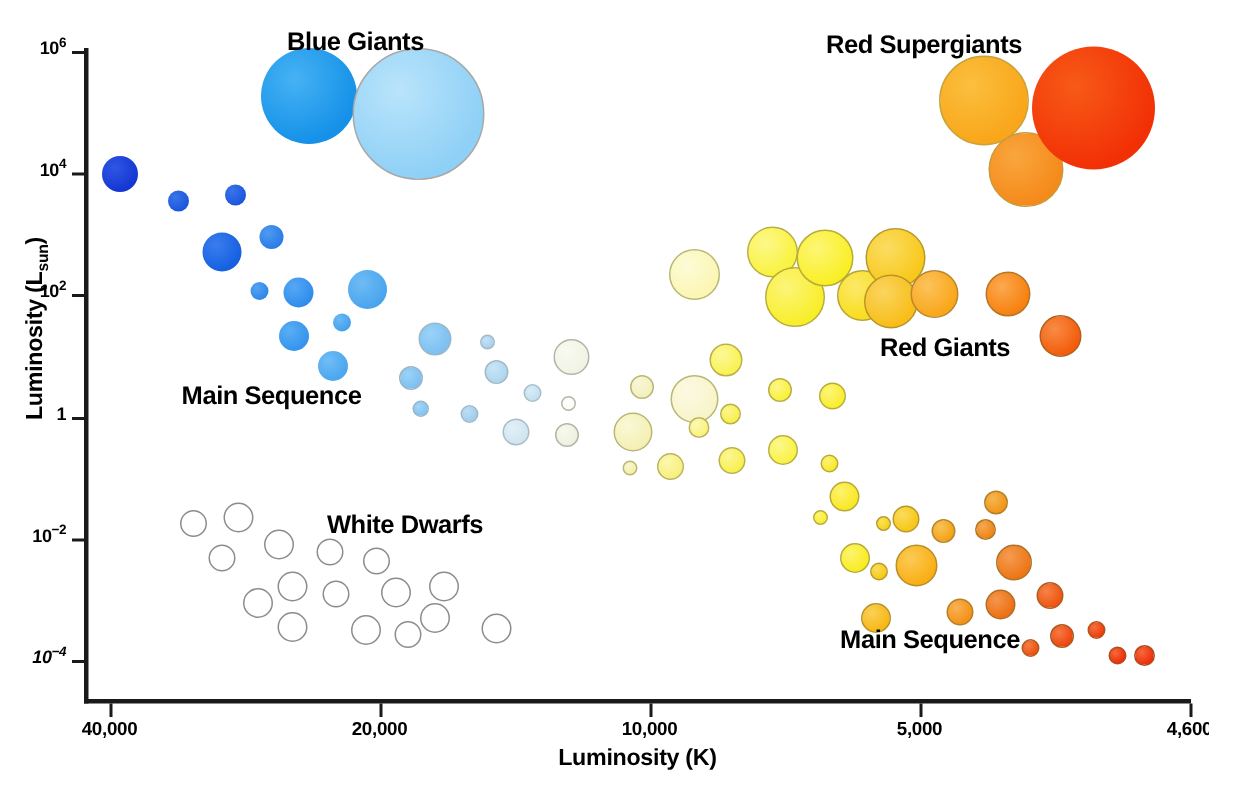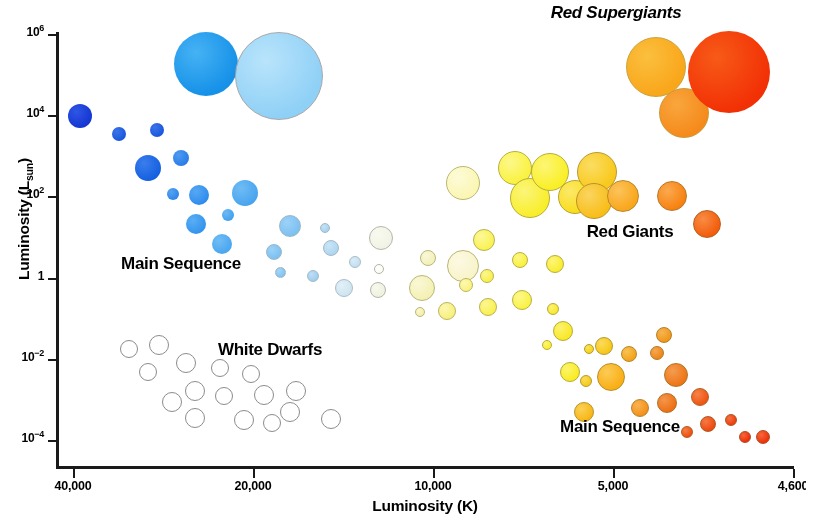--- a/index.html
+++ b/index.html
@@ -155,21 +155,21 @@
       <div class="tick-y" style="top: 278px;"></div>
       <div class="ylabel-wrap" style="top: 269px;">
         <div class="ylabel-tick" style="position: relative;">1</div>
       </div>
       <div class="tick-y" style="top: 359px;"></div>
       <div class="ylabel-wrap" style="top: 350px;">
         <div class="ylabel-tick" style="position: relative;">10<sup>−2</sup></div>
       </div>
       <div class="tick-y" style="top: 440px;"></div>
       <div class="ylabel-wrap" style="top: 431px;">
-        <div class="ylabel-tick" style="position: relative;">10<sup>−4</sup></div>
+        <div class="ylabel-tick" style="position: relative; font-style: italic;">10<sup>−4</sup></div>
       </div>
     </div>
   <div id="x-ticks">
       <div class="tick-x" style="left: 73px;"></div>
       <div class="xlabel-tick" style="left: 73px;">40,000</div>
       <div class="tick-x" style="left: 253px;"></div>
       <div class="xlabel-tick" style="left: 253px;">20,000</div>
       <div class="tick-x" style="left: 433px;"></div>
       <div class="xlabel-tick" style="left: 433px;">10,000</div>
       <div class="tick-x" style="left: 613px;"></div>
@@ -264,20 +264,21 @@
       <div class="star" style="left: 185px; top: 381px; width: 20px; height: 20px; background: radial-gradient(circle at 35% 32%, rgb(255, 255, 255) 0%, rgb(255, 255, 255) 72%); border: 1.6px solid rgb(140, 140, 140);"></div>
       <div class="star" style="left: 162px; top: 392px; width: 20px; height: 20px; background: radial-gradient(circle at 35% 32%, rgb(255, 255, 255) 0%, rgb(255, 255, 255) 72%); border: 1.6px solid rgb(140, 140, 140);"></div>
       <div class="star" style="left: 215px; top: 387px; width: 18px; height: 18px; background: radial-gradient(circle at 35% 32%, rgb(255, 255, 255) 0%, rgb(255, 255, 255) 72%); border: 1.6px solid rgb(140, 140, 140);"></div>
       <div class="star" style="left: 254px; top: 385px; width: 20px; height: 20px; background: radial-gradient(circle at 35% 32%, rgb(255, 255, 255) 0%, rgb(255, 255, 255) 72%); border: 1.6px solid rgb(140, 140, 140);"></div>
       <div class="star" style="left: 286px; top: 381px; width: 20px; height: 20px; background: radial-gradient(circle at 35% 32%, rgb(255, 255, 255) 0%, rgb(255, 255, 255) 72%); border: 1.6px solid rgb(140, 140, 140);"></div>
       <div class="star" style="left: 185px; top: 408px; width: 20px; height: 20px; background: radial-gradient(circle at 35% 32%, rgb(255, 255, 255) 0%, rgb(255, 255, 255) 72%); border: 1.6px solid rgb(140, 140, 140);"></div>
       <div class="star" style="left: 234px; top: 410px; width: 20px; height: 20px; background: radial-gradient(circle at 35% 32%, rgb(255, 255, 255) 0%, rgb(255, 255, 255) 72%); border: 1.6px solid rgb(140, 140, 140);"></div>
       <div class="star" style="left: 263px; top: 414px; width: 18px; height: 18px; background: radial-gradient(circle at 35% 32%, rgb(255, 255, 255) 0%, rgb(255, 255, 255) 72%); border: 1.6px solid rgb(140, 140, 140);"></div>
       <div class="star" style="left: 280px; top: 402px; width: 20px; height: 20px; background: radial-gradient(circle at 35% 32%, rgb(255, 255, 255) 0%, rgb(255, 255, 255) 72%); border: 1.6px solid rgb(140, 140, 140);"></div>
       <div class="star" style="left: 321px; top: 409px; width: 20px; height: 20px; background: radial-gradient(circle at 35% 32%, rgb(255, 255, 255) 0%, rgb(255, 255, 255) 72%); border: 1.6px solid rgb(140, 140, 140);"></div>
-      <div class="region-label" style="left: 616px; top: 3px; font-style: italic;">Red Supergiants</div>
+      <div class="region-label" style="left: 237px; top: 18px;">Blue Giants</div>
+      <div class="region-label" style="left: 616px; top: 20px;">Red Supergiants</div>
       <div class="region-label" style="left: 181px; top: 254px;">Main Sequence</div>
       <div class="region-label" style="left: 630px; top: 222px;">Red Giants</div>
       <div class="region-label" style="left: 270px; top: 340px;">White Dwarfs</div>
       <div class="region-label" style="left: 620px; top: 417px;">Main Sequence</div>
     </div>
 
 </div>
 
 </body></html>

